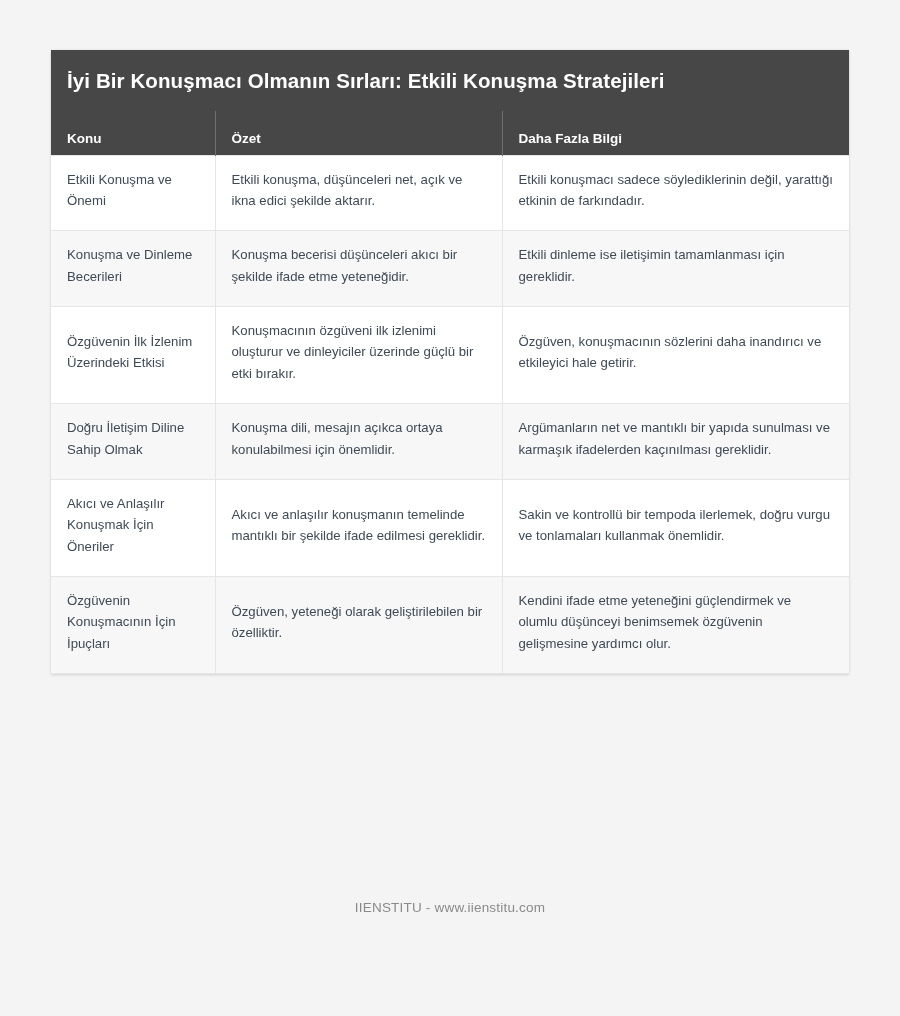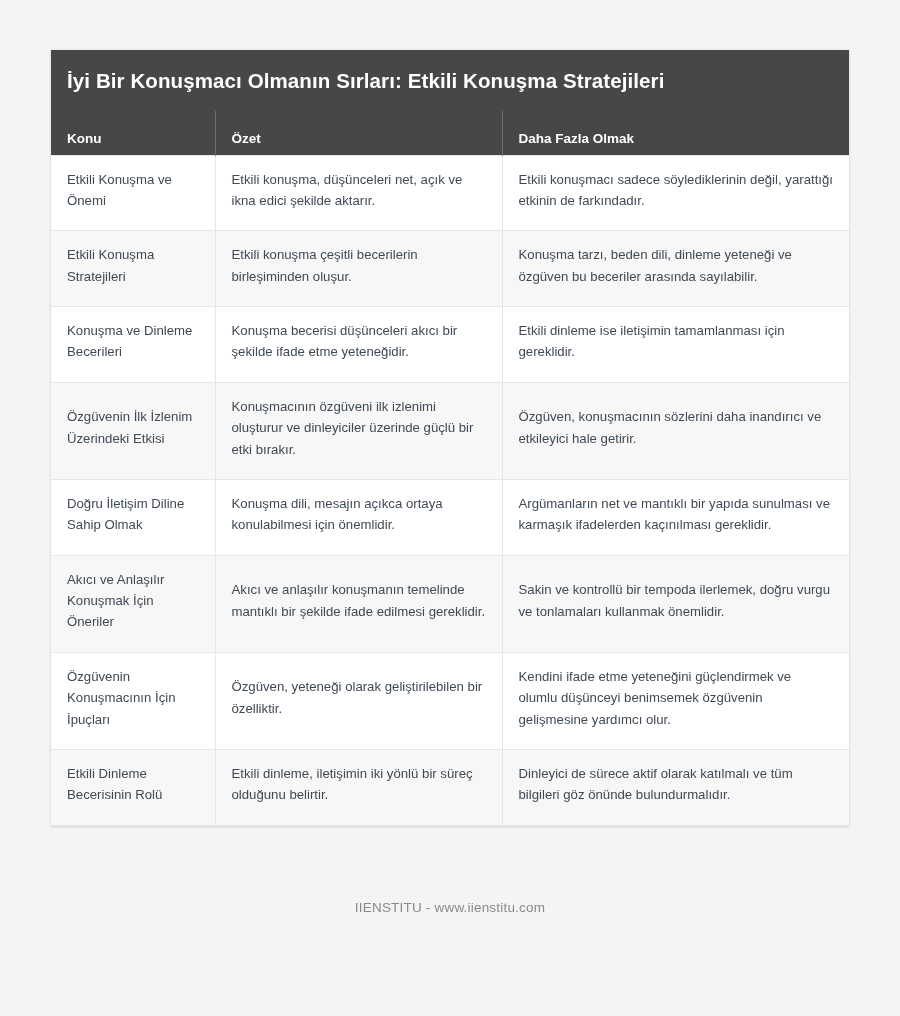--- a/index.html
+++ b/index.html
@@ -108,33 +108,28 @@
     <table class="data">
       <colgroup>
         <col class="c1">
         <col class="c2">
         <col class="c3">
       </colgroup>
       <thead>
         <tr>
           <th class="first">Konu</th>
           <th>Özet</th>
-          <th>Daha Fazla Olmak</th>
+          <th>Daha Fazla Bilgi</th>
         </tr>
       </thead>
       <tbody>
         <tr>
           <td class="first">Etkili Konuşma ve Önemi</td>
           <td>Etkili konuşma, düşünceleri net, açık ve ikna edici şekilde aktarır.</td>
           <td>Etkili konuşmacı sadece söylediklerinin değil, yarattığı etkinin de farkındadır.</td>
-        </tr>
-        <tr>
-          <td class="first">Etkili Konuşma Stratejileri</td>
-          <td>Etkili konuşma çeşitli becerilerin birleşiminden oluşur.</td>
-          <td>Konuşma tarzı, beden dili, dinleme yeteneği ve özgüven bu beceriler arasında sayılabilir.</td>
         </tr>
         <tr>
           <td class="first">Konuşma ve Dinleme Becerileri</td>
           <td>Konuşma becerisi düşünceleri akıcı bir şekilde ifade etme yeteneğidir.</td>
           <td>Etkili dinleme ise iletişimin tamamlanması için gereklidir.</td>
         </tr>
         <tr>
           <td class="first">Özgüvenin İlk İzlenim Üzerindeki Etkisi</td>
           <td>Konuşmacının özgüveni ilk izlenimi oluşturur ve dinleyiciler üzerinde güçlü bir etki bırakır.</td>
           <td>Özgüven, konuşmacının sözlerini daha inandırıcı ve etkileyici hale getirir.</td>
@@ -147,25 +142,20 @@
         <tr>
           <td class="first">Akıcı ve Anlaşılır Konuşmak İçin Öneriler</td>
           <td>Akıcı ve anlaşılır konuşmanın temelinde mantıklı bir şekilde ifade edilmesi gereklidir.</td>
           <td>Sakin ve kontrollü bir tempoda ilerlemek, doğru vurgu ve tonlamaları kullanmak önemlidir.</td>
         </tr>
         <tr>
           <td class="first">Özgüvenin Konuşmacının İçin İpuçları</td>
           <td>Özgüven, yeteneği olarak geliştirilebilen bir özelliktir.</td>
           <td>Kendini ifade etme yeteneğini güçlendirmek ve olumlu düşünceyi benimsemek özgüvenin gelişmesine yardımcı olur.</td>
         </tr>
-        <tr>
-          <td class="first">Etkili Dinleme Becerisinin Rolü</td>
-          <td>Etkili dinleme, iletişimin iki yönlü bir süreç olduğunu belirtir.</td>
-          <td>Dinleyici de sürece aktif olarak katılmalı ve tüm bilgileri göz önünde bulundurmalıdır.</td>
-        </tr>
       </tbody>
     </table>
 
   </div>
 
   <div class="footer">IIENSTITU - www.iienstitu.com</div>
 
 </div>
 
 </body></html>

